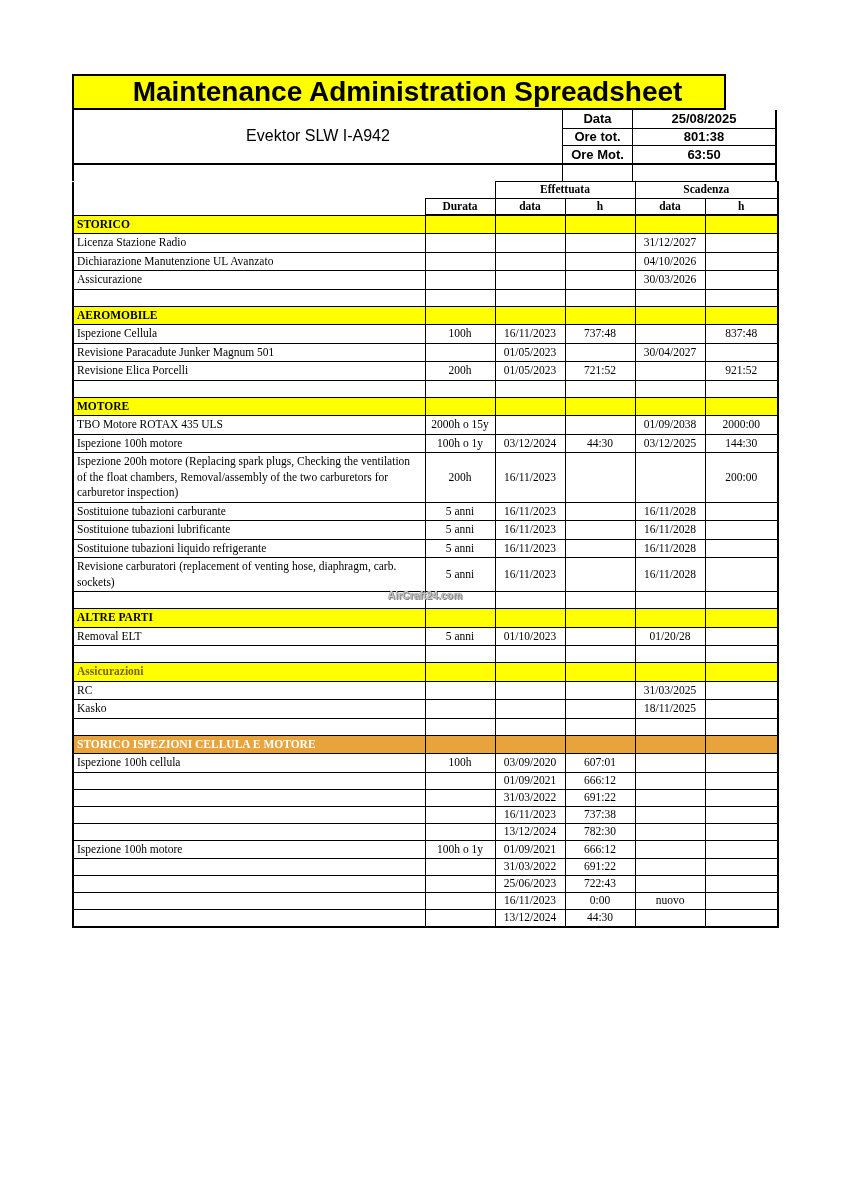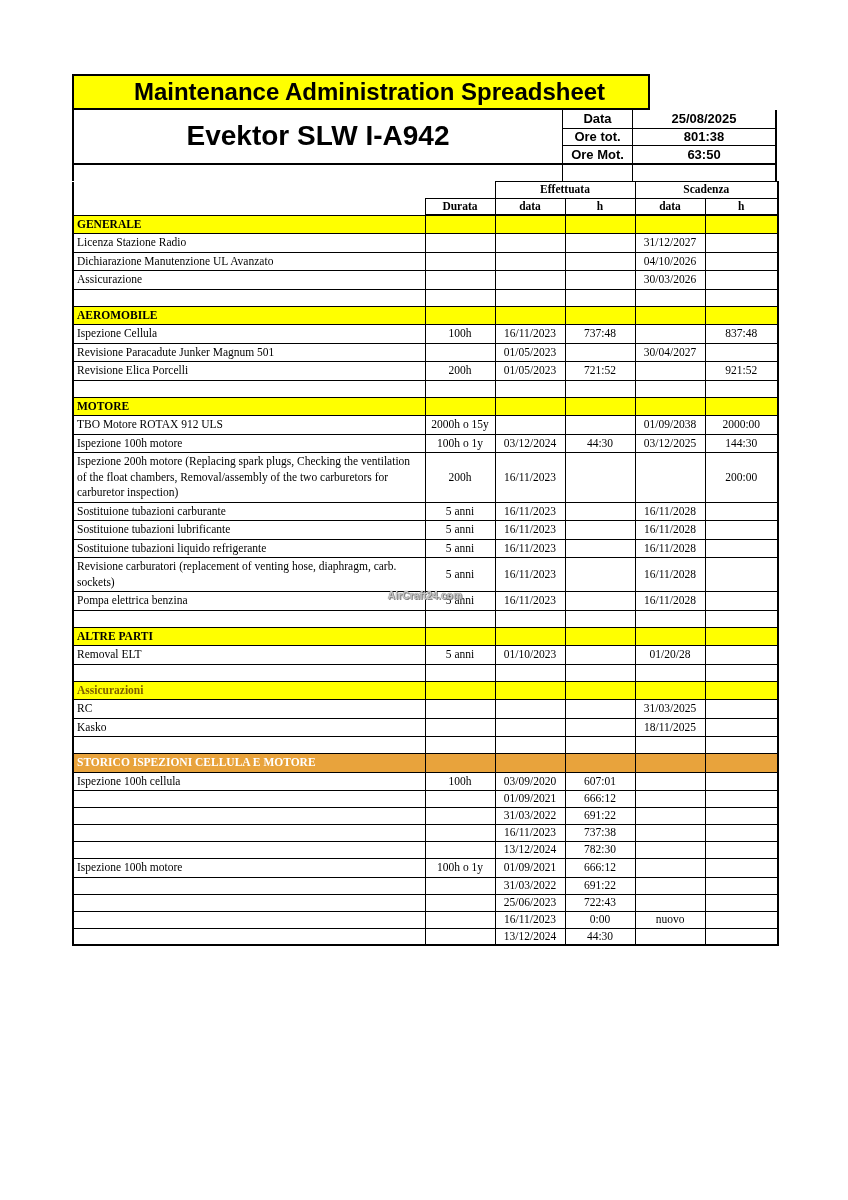--- a/index.html
+++ b/index.html
@@ -4,37 +4,37 @@
 <style>
   html,body{margin:0;padding:0;}
   body{
     width:848px;height:1200px;background:#ffffff;position:relative;
     font-family:"Liberation Sans", sans-serif;color:#000;
   }
   .sheet{position:absolute;left:72px;top:74px;width:705px;}
 
   
   .title-bar{
-    box-sizing:border-box;width:578px;height:36px;
+    box-sizing:border-box;width:654px;height:36px;
     background:var(--sec-yellow,#ffff00);
     border:2px solid #000;
-    font-size:24px;font-weight:bold;text-align:center;line-height:31px;
+    font-size:28px;font-weight:bold;text-align:center;line-height:31px;
     letter-spacing:0px;
     padding-left:17px;
   }
 
   
   .info-grid{
     box-sizing:border-box;width:705px;height:55px;
     border:2px solid #000;border-top:none;
     display:grid;grid-template-columns:488px 70px auto;grid-template-rows:1fr 1fr 1fr;
   }
   .aircraft-cell{
     grid-column:1;grid-row:1/4;display:flex;align-items:center;justify-content:center;
-    font-size:28px;font-weight:bold;
+    font-size:16px;font-weight:normal;
   }
   .info-label,.info-value{
     box-sizing:border-box;border-left:1px solid #000;
     display:flex;align-items:center;justify-content:center;
     font-size:13px;font-weight:bold;overflow:hidden;
   }
   .info-label.rt,.info-value.rt{border-top:1px solid #000;}
 
   
   .gap-strip{
@@ -125,21 +125,21 @@
         <td class="hblank"></td>
         <td class="chead">Durata</td>
         <td class="chead">data</td>
         <td class="chead">h</td>
         <td class="chead">data</td>
         <td class="chead c5">h</td>
       </tr>
     </tbody>
     <tbody>
         <tr class="row-section">
-          <td class="c0">GENERALE</td>
+          <td class="c0">STORICO</td>
           <td class="cv"></td>
           <td class="cv"></td>
           <td class="cv"></td>
           <td class="cv"></td>
           <td class="cv c5"></td>
         </tr>
         <tr class="row-item">
           <td class="c0">Licenza Stazione Radio</td>
           <td class="cv"></td>
           <td class="cv"></td>
@@ -213,21 +213,21 @@
         </tr>
         <tr class="row-section">
           <td class="c0">MOTORE</td>
           <td class="cv"></td>
           <td class="cv"></td>
           <td class="cv"></td>
           <td class="cv"></td>
           <td class="cv c5"></td>
         </tr>
         <tr class="row-item">
-          <td class="c0">TBO Motore ROTAX 912 ULS</td>
+          <td class="c0">TBO Motore ROTAX 435 ULS</td>
           <td class="cv">2000h o 15y</td>
           <td class="cv"></td>
           <td class="cv"></td>
           <td class="cv">01/09/2038</td>
           <td class="cv c5">2000:00</td>
         </tr>
         <tr class="row-item">
           <td class="c0">Ispezione 100h motore</td>
           <td class="cv">100h o 1y</td>
           <td class="cv">03/12/2024</td>
@@ -268,28 +268,20 @@
           <td class="cv c5"></td>
         </tr>
         <tr class="row-item">
           <td class="c0">Revisione carburatori (replacement of venting hose, diaphragm, carb. sockets)</td>
           <td class="cv">5 anni</td>
           <td class="cv">16/11/2023</td>
           <td class="cv"></td>
           <td class="cv">16/11/2028</td>
           <td class="cv c5"></td>
         </tr>
-        <tr class="row-item">
-          <td class="c0">Pompa elettrica benzina</td>
-          <td class="cv">5 anni</td>
-          <td class="cv">16/11/2023</td>
-          <td class="cv"></td>
-          <td class="cv">16/11/2028</td>
-          <td class="cv c5"></td>
-        </tr>
         <tr class="row-spacer">
           <td class="c0"></td>
           <td class="cv"></td>
           <td class="cv"></td>
           <td class="cv"></td>
           <td class="cv"></td>
           <td class="cv c5"></td>
         </tr>
         <tr class="row-section">
           <td class="c0">ALTRE PARTI</td>

